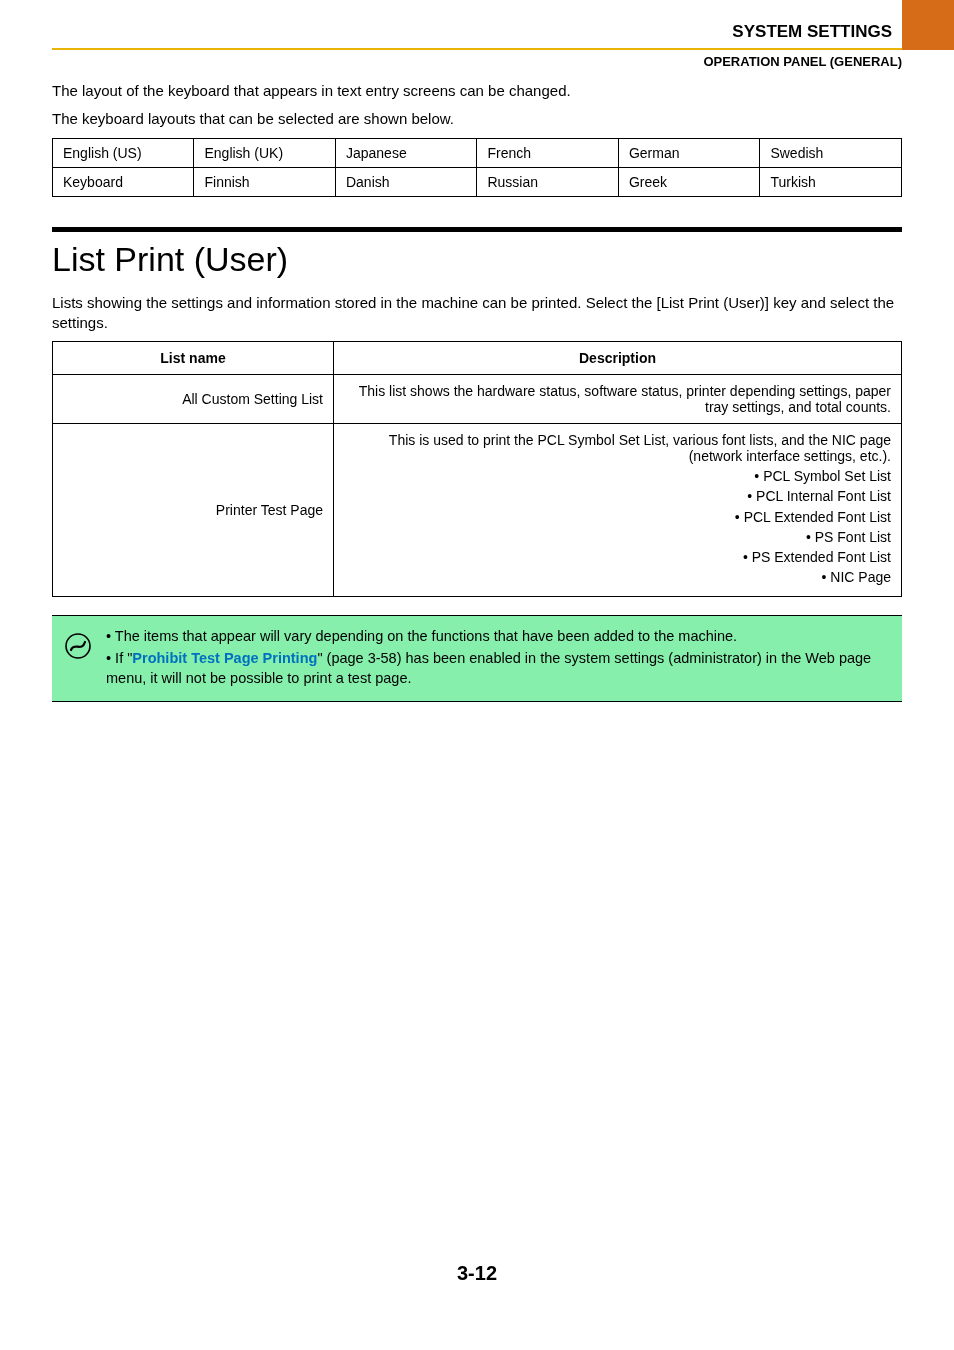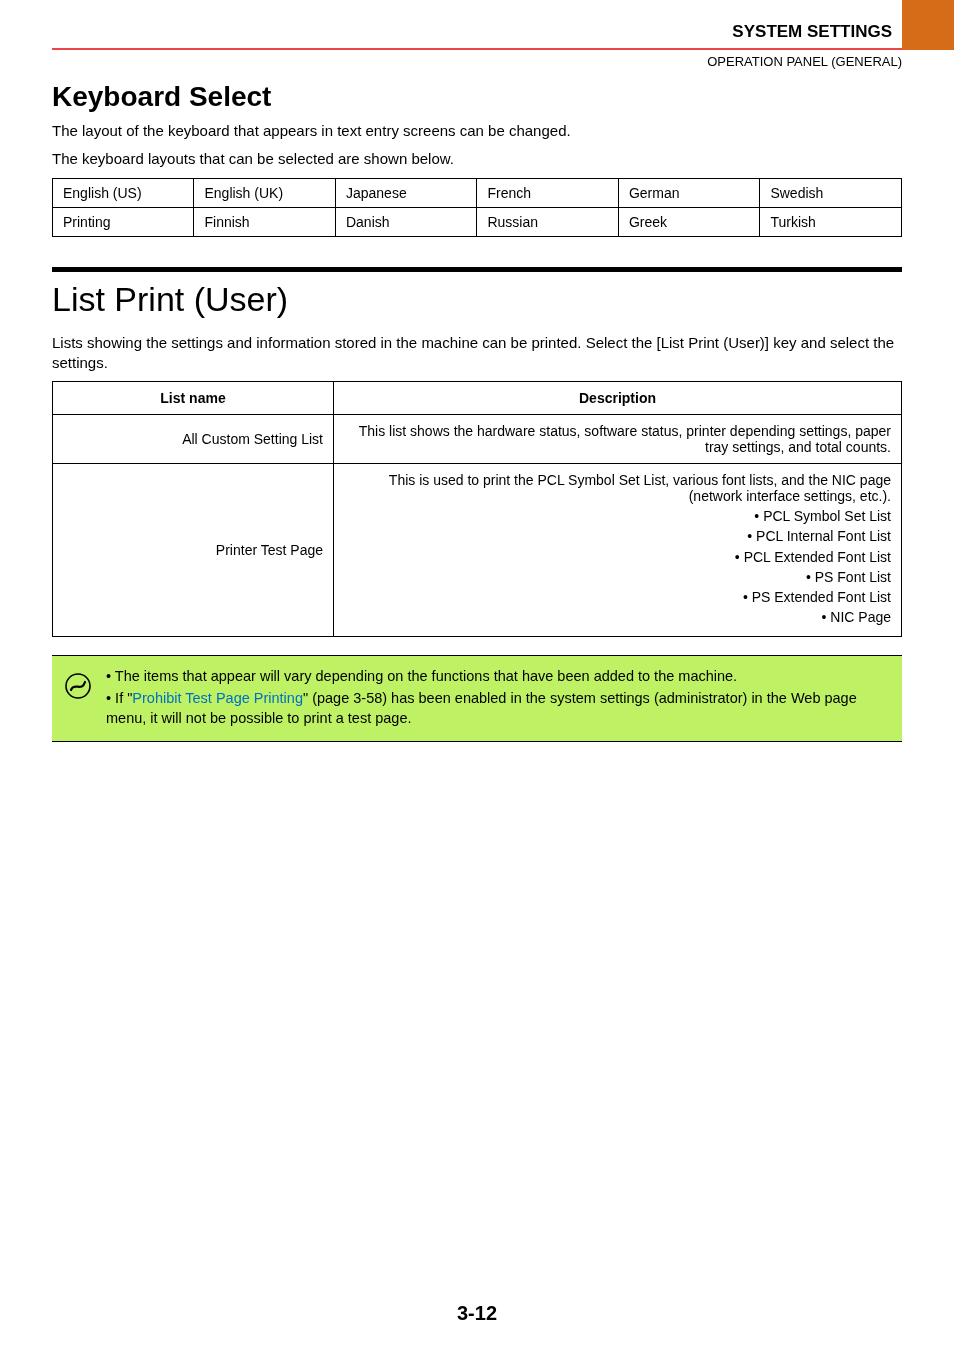--- a/index.html
+++ b/index.html
@@ -11,42 +11,42 @@
     color: #000;
     width: 954px;
   }
   .page {
     position: relative;
     padding: 22px 52px 40px 52px;
   }
   .header-row {
     display: flex;
     align-items: center;
-    border-bottom: 2px solid #ef4444;
+    border-bottom: 2px solid #eab308;
     padding-bottom: 6px;
     margin-bottom: 4px;
   }
   .orange-block {
     position: absolute;
     top: 0;
     right: 0;
     width: 52px;
     height: 50px;
     background: #d66b18;
   }
   .header-title {
     flex: 1;
     text-align: right;
     font-weight: bold;
     font-size: 17px;
     padding-right: 10px;
   }
   .sub-header {
     text-align: right;
-    font-weight: normal;
+    font-weight: bold;
     font-size: 13px;
     margin-bottom: 12px;
   }
   .h2 {
     font-size: 28px;
     font-weight: bold;
     margin: 8px 0 8px 0;
   }
   .para {
     font-size: 15px;
@@ -98,21 +98,21 @@
     padding-left: 14px;
     margin: 2px 0 0 0;
   }
   .bullets li::before {
     content: "• ";
   }
   .bullets li {
     line-height: 1.45;
   }
   .note-box {
-    background: #bef264;
+    background: #86efac;
     border-top: 1px solid #000;
     border-bottom: 1px solid #000;
     padding: 10px 12px 10px 12px;
     display: flex;
     align-items: flex-start;
     gap: 14px;
     font-size: 14.5px;
     line-height: 1.4;
   }
   .note-icon {
@@ -120,55 +120,54 @@
     margin-top: 6px;
   }
   .note-icon svg { display:block; }
   .note-list {
     list-style: none;
     padding: 0;
     margin: 0;
   }
   .note-list > li::before { content: "• "; }
   .note-list > li { margin-bottom: 2px; }
-  .link { color: #0070c0; }
+  .link { color: #0070c0; font-weight: bold; }
   .page-number {
     text-align: center;
     font-weight: bold;
     font-size: 20px;
     margin-top: 560px;
   }
 </style>
 </head>
 <body>
 
 <div class="page">
   <div class="orange-block"></div>
 
   <div class="header-row">
     <div class="header-title">SYSTEM SETTINGS</div>
   </div>
   <div class="sub-header">OPERATION PANEL (GENERAL)</div>
 
-  <div class="h2">Keyboard Select</div>
   <div class="para">The layout of the keyboard that appears in text entry screens can be changed.</div>
   <div class="para">The keyboard layouts that can be selected are shown below.</div>
 
   <table class="kb-table">
     <tbody>
         <tr>
       <td>English (US)</td>
       <td>English (UK)</td>
       <td>Japanese</td>
       <td>French</td>
       <td>German</td>
       <td>Swedish</td>
     </tr>
     <tr>
-      <td>Printing</td>
+      <td>Keyboard</td>
       <td>Finnish</td>
       <td>Danish</td>
       <td>Russian</td>
       <td>Greek</td>
       <td>Turkish</td>
     </tr>
   </tbody>
     </table>
 
   <hr class="double-rule">

